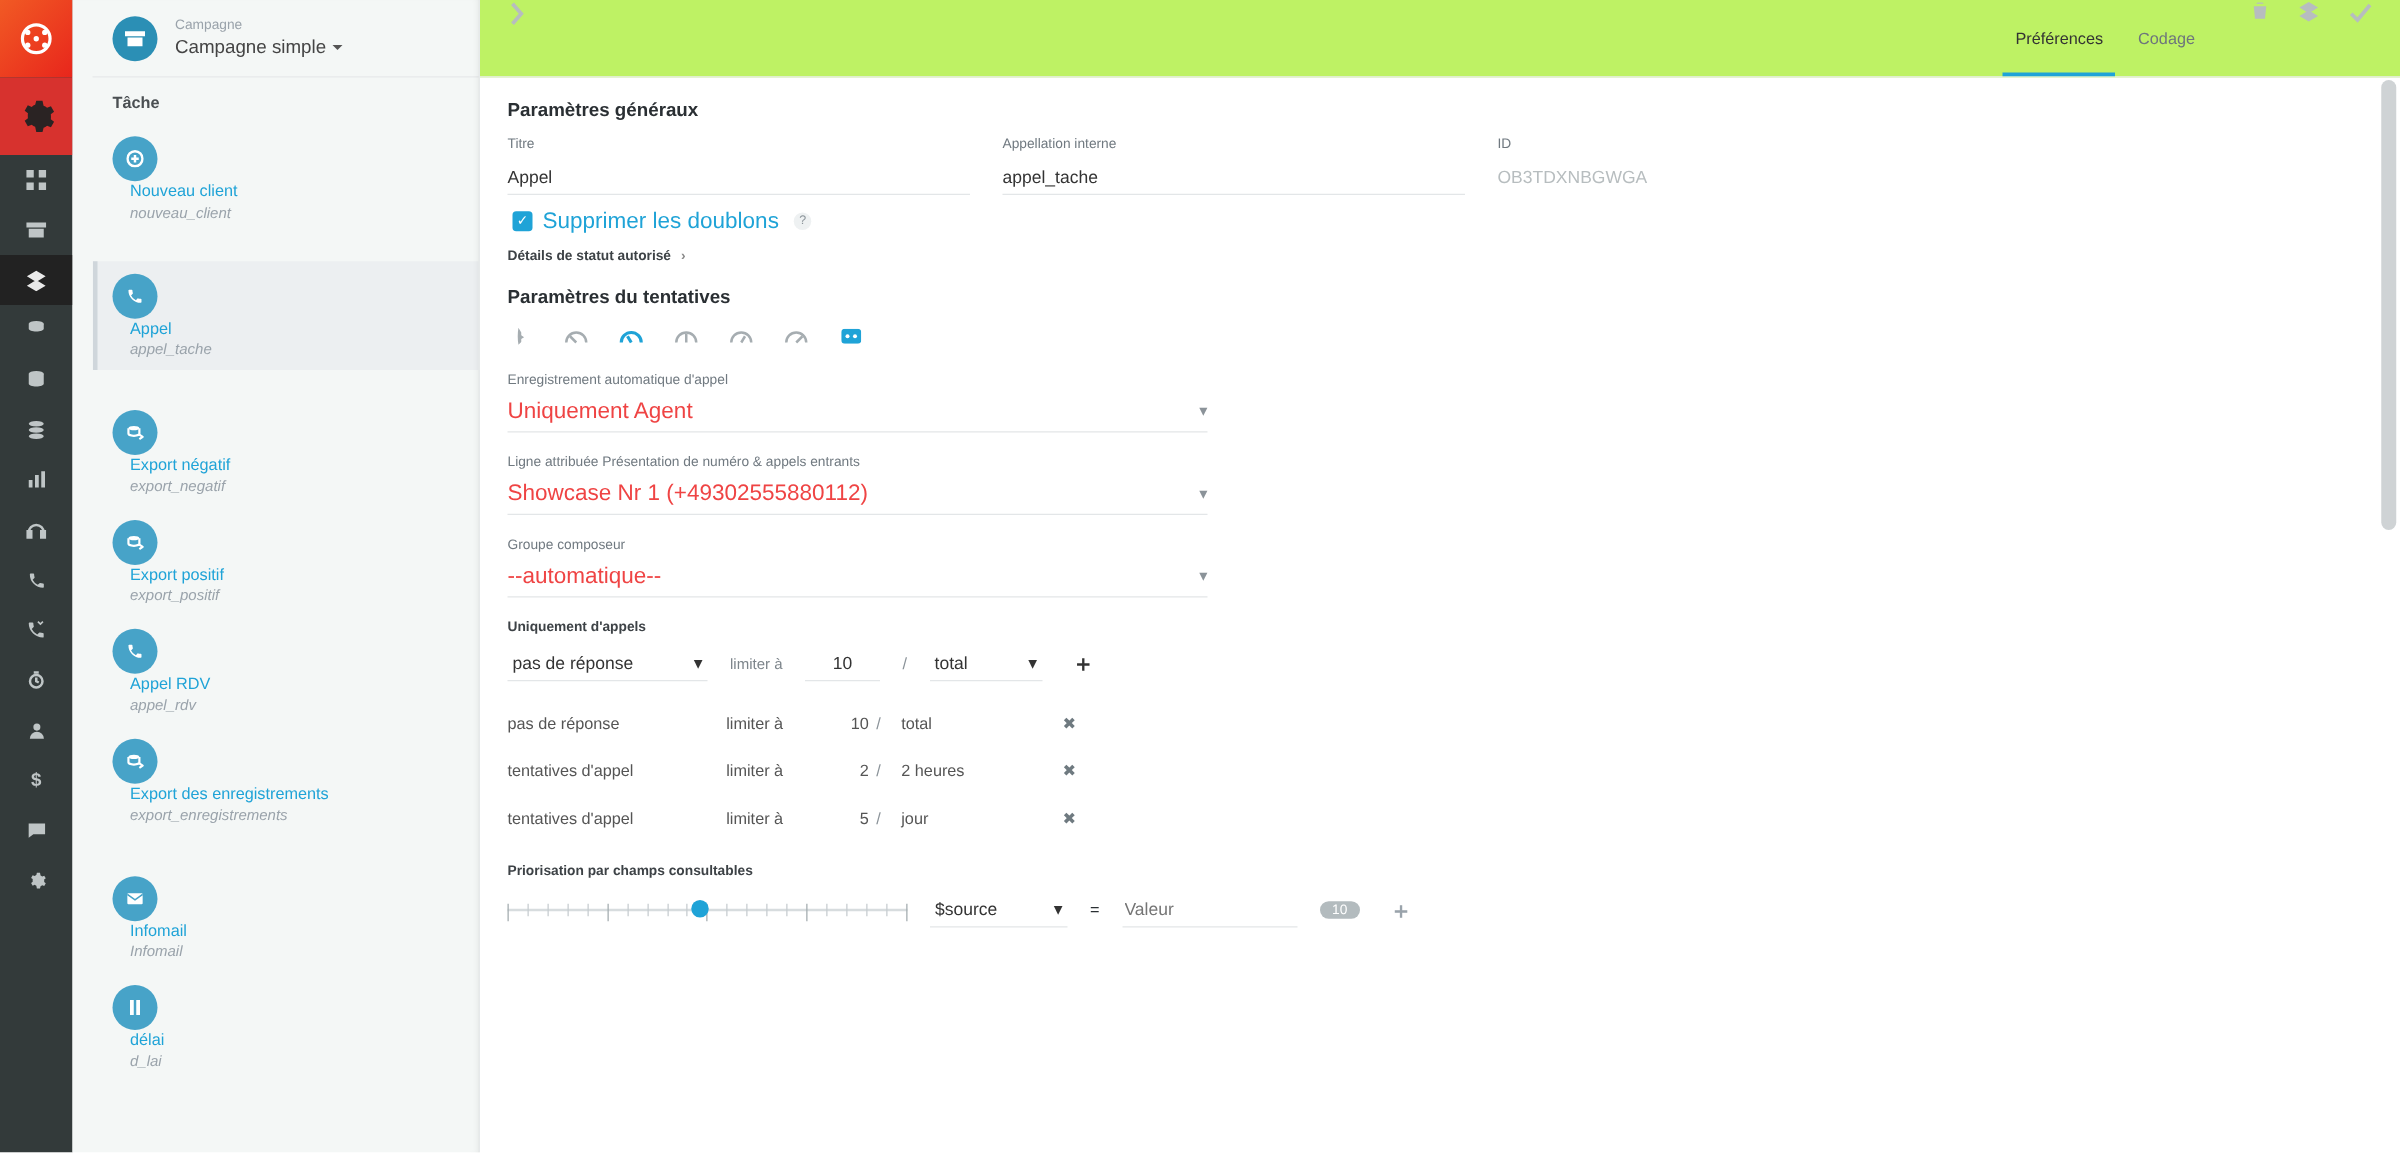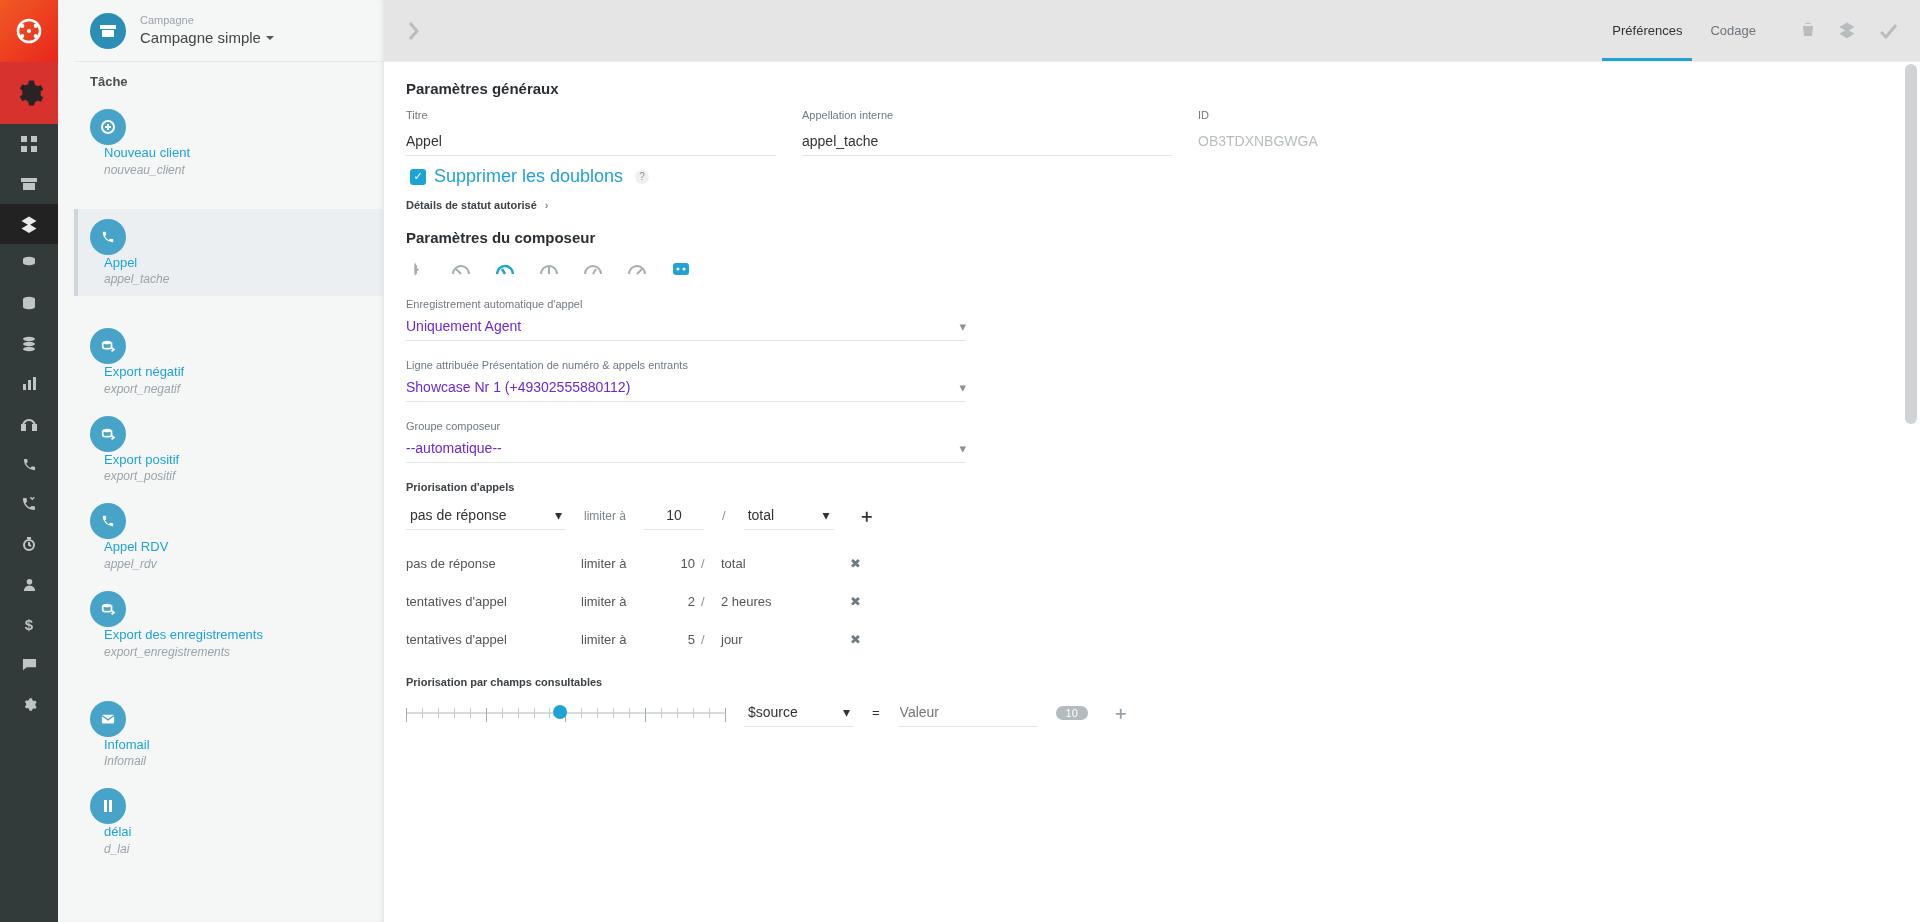--- a/index.html
+++ b/index.html
@@ -45,21 +45,21 @@
   .task-list{display:flex;flex-direction:column;overflow:auto;flex:1;}
   .task{display:flex;padding:10px 16px;cursor:pointer;flex-direction:column;}
   .task.active{background:var(--active);box-shadow:inset 4px 0 0 #cfd6db;}
   .task .meta{margin-left:14px;}
   .task .meta .t1{color:var(--link);font-size:13px;line-height:1.2;}
   .task .meta .t2{color:var(--muted);font-size:12px;font-style:italic;margin-top:2px;}
   .task.spacer{height:22px;padding:0;}
 
   
   .main{flex:1;display:flex;flex-direction:column;min-width:0;}
-  .mainbar{height:62px;display:flex;align-items:center;padding:0 22px;border-bottom:1px solid #eceeef;background:#e5e5e5;}
+  .mainbar{height:62px;display:flex;align-items:flex-start;padding:0 22px;border-bottom:1px solid #eceeef;background:#bef264;}
   .back-chevron{color:var(--header-grey);font-size:22px;cursor:pointer;}
   .flex-spacer{flex:1;}
   .tabs{display:flex;align-items:flex-end;height:100%;}
   .tab{padding:0 14px;height:100%;display:flex;align-items:center;color:#6d757c;font-size:13px;cursor:pointer;position:relative;}
   .tab.active{color:#333;}
   .tab.active::after{content:"";position:absolute;left:4px;right:4px;bottom:0;height:3px;background:var(--link);}
   .actions{display:flex;gap:22px;margin-left:30px;color:var(--header-grey);}
   .actions > span{cursor:pointer;}
 
   .scroll{flex:1;overflow:auto;padding:10px 22px 40px;}
@@ -77,21 +77,21 @@
   .help{color:#8b9399;background:#eef1f2;border-radius:50%;width:14px;height:14px;display:inline-flex;align-items:center;justify-content:center;font-size:10px;margin-left:4px;}
 
   .disclose{font-size:11px;font-weight:700;color:#3d4246;margin:12px 0 18px;display:flex;align-items:center;gap:8px;cursor:pointer;}
   .disclose .chev{color:#888;}
 
   .dialer-icons{display:flex;gap:22px;margin:4px 0 14px;}
   .dialer-icons .di{color:#a6adb1;display:flex;align-items:center;justify-content:center;width:22px;height:22px;}
   .dialer-icons .di.sel{color:var(--link);}
 
   .select-wrap{border-bottom:1px solid var(--line);display:flex;align-items:center;justify-content:space-between;padding:6px 0;max-width:560px;}
-  .select-wrap .sel-val{font-size:14px;color:#6d28d9;}
+  .select-wrap .sel-val{font-size:18px;color:#ef4444;}
   .select-wrap .chevd{color:#8b9399;}
   .tight-label{font-size:11px;font-weight:700;color:#3d4246;margin:18px 0 2px;}
 
   .limit-new{display:flex;align-items:center;gap:18px;margin-top:8px;}
   .mini-select{border-bottom:1px solid var(--line);padding:6px 4px;min-width:160px;display:flex;justify-content:space-between;align-items:center;font-size:14px;color:#333;}
   .mini-input{border:none;border-bottom:1px solid var(--line);padding:6px 2px;width:60px;text-align:center;font-size:14px;color:#333;background:transparent;}
   .slash{color:#8b9399;}
   .mini-label{font-size:12px;color:#7d858b;}
   .add-btn{color:#333;font-size:18px;font-weight:700;cursor:pointer;margin-left:6px;}
 
@@ -405,21 +405,21 @@
         <span class="cb">✓</span>
         <span class="cb-label">Supprimer les doublons</span>
         <span class="help">?</span>
       </div>
 
       <div class="disclose">
         <span>Détails de statut autorisé</span>
         <span class="chev">›</span>
       </div>
 
-      <h3 class="section">Paramètres du composeur</h3>
+      <h3 class="section">Paramètres du tentatives</h3>
 
       <div class="dialer-icons">
         <span class="di">
             <svg width="18" height="18" viewBox="0 0 24 24" fill="currentColor">
               <path d="M9 3c-1 6-1 12 0 18l3-3v-3l3-2-3-2V8z"></path>
             </svg>
           </span>
         <span class="di">
             <svg width="20" height="12" viewBox="0 0 20 12" fill="none" stroke="currentColor" stroke-width="2">
               <path d="M2 11a8 8 0 0 1 16 0"></path>
@@ -470,21 +470,21 @@
         <span class="sel-val">Showcase Nr 1 (+49302555880112)</span>
         <span class="chevd">▾</span>
       </div>
 
       <div class="tight-label" style="font-weight:400;color:#707980">Groupe composeur</div>
       <div class="select-wrap">
         <span class="sel-val">--automatique--</span>
         <span class="chevd">▾</span>
       </div>
 
-      <div class="tight-label">Priorisation d'appels</div>
+      <div class="tight-label">Uniquement d'appels</div>
 
       <div class="limit-new">
         <div class="mini-select">
           <span>pas de réponse</span>
             <span class="chevd">▾</span>
         </div>
         <span class="mini-label">limiter à</span>
         <input class="mini-input" value="10" style="">
         <span class="slash">/</span>
         <div class="mini-select" style="min-width:90px">

